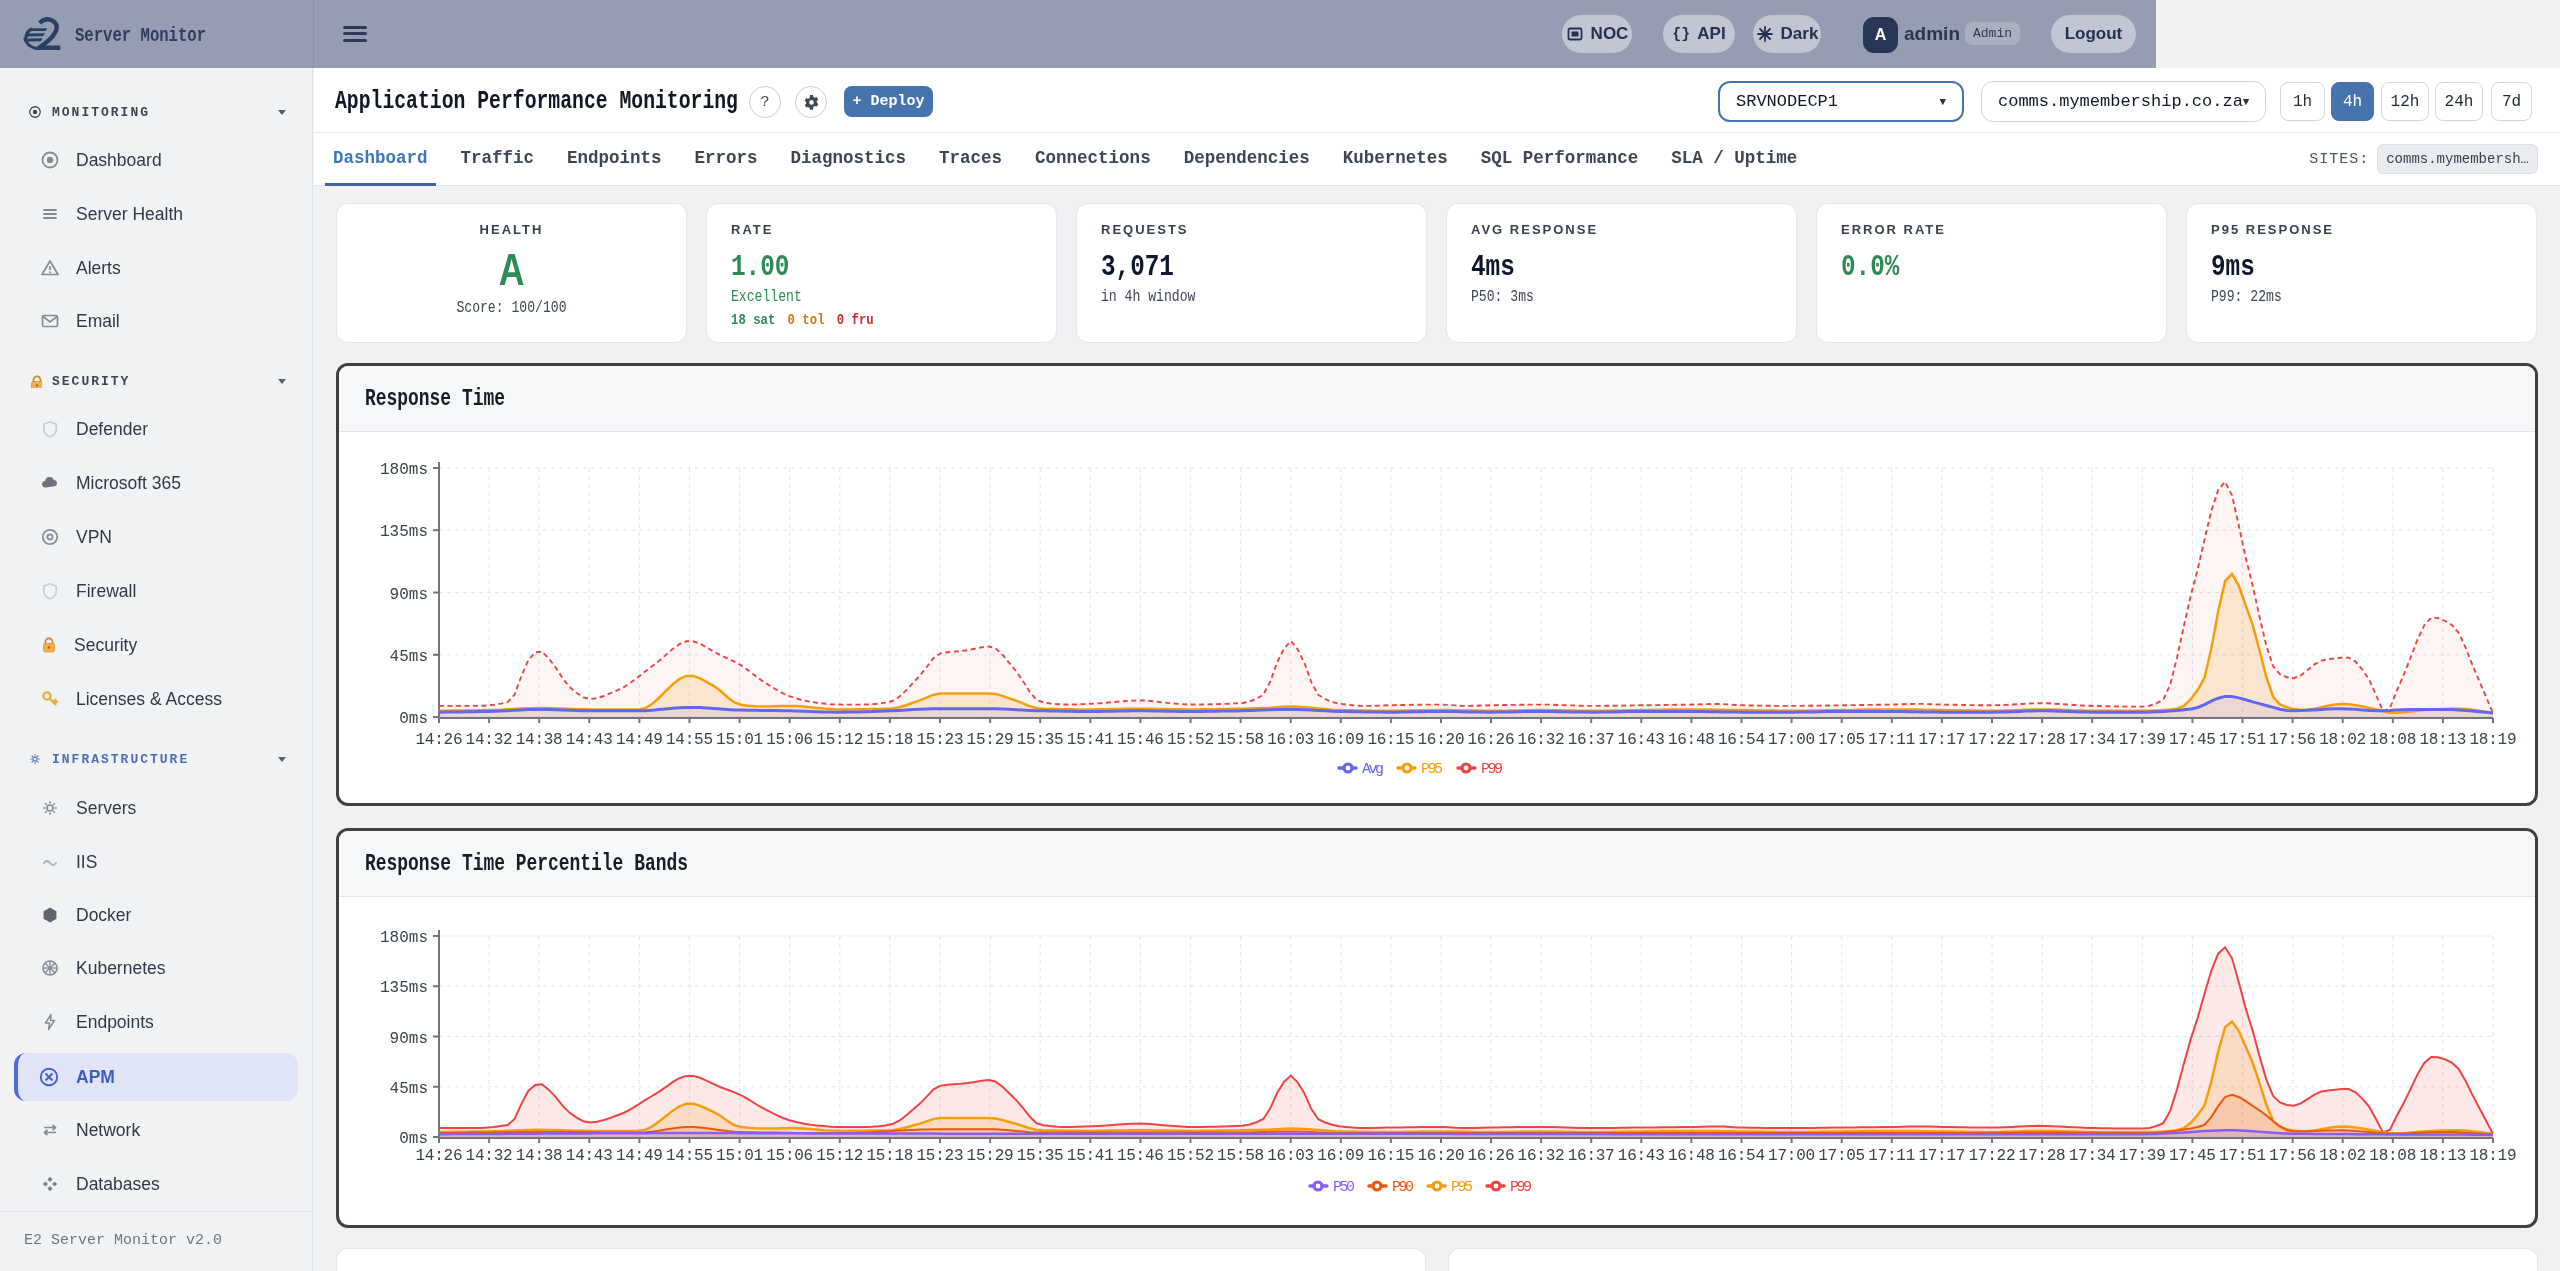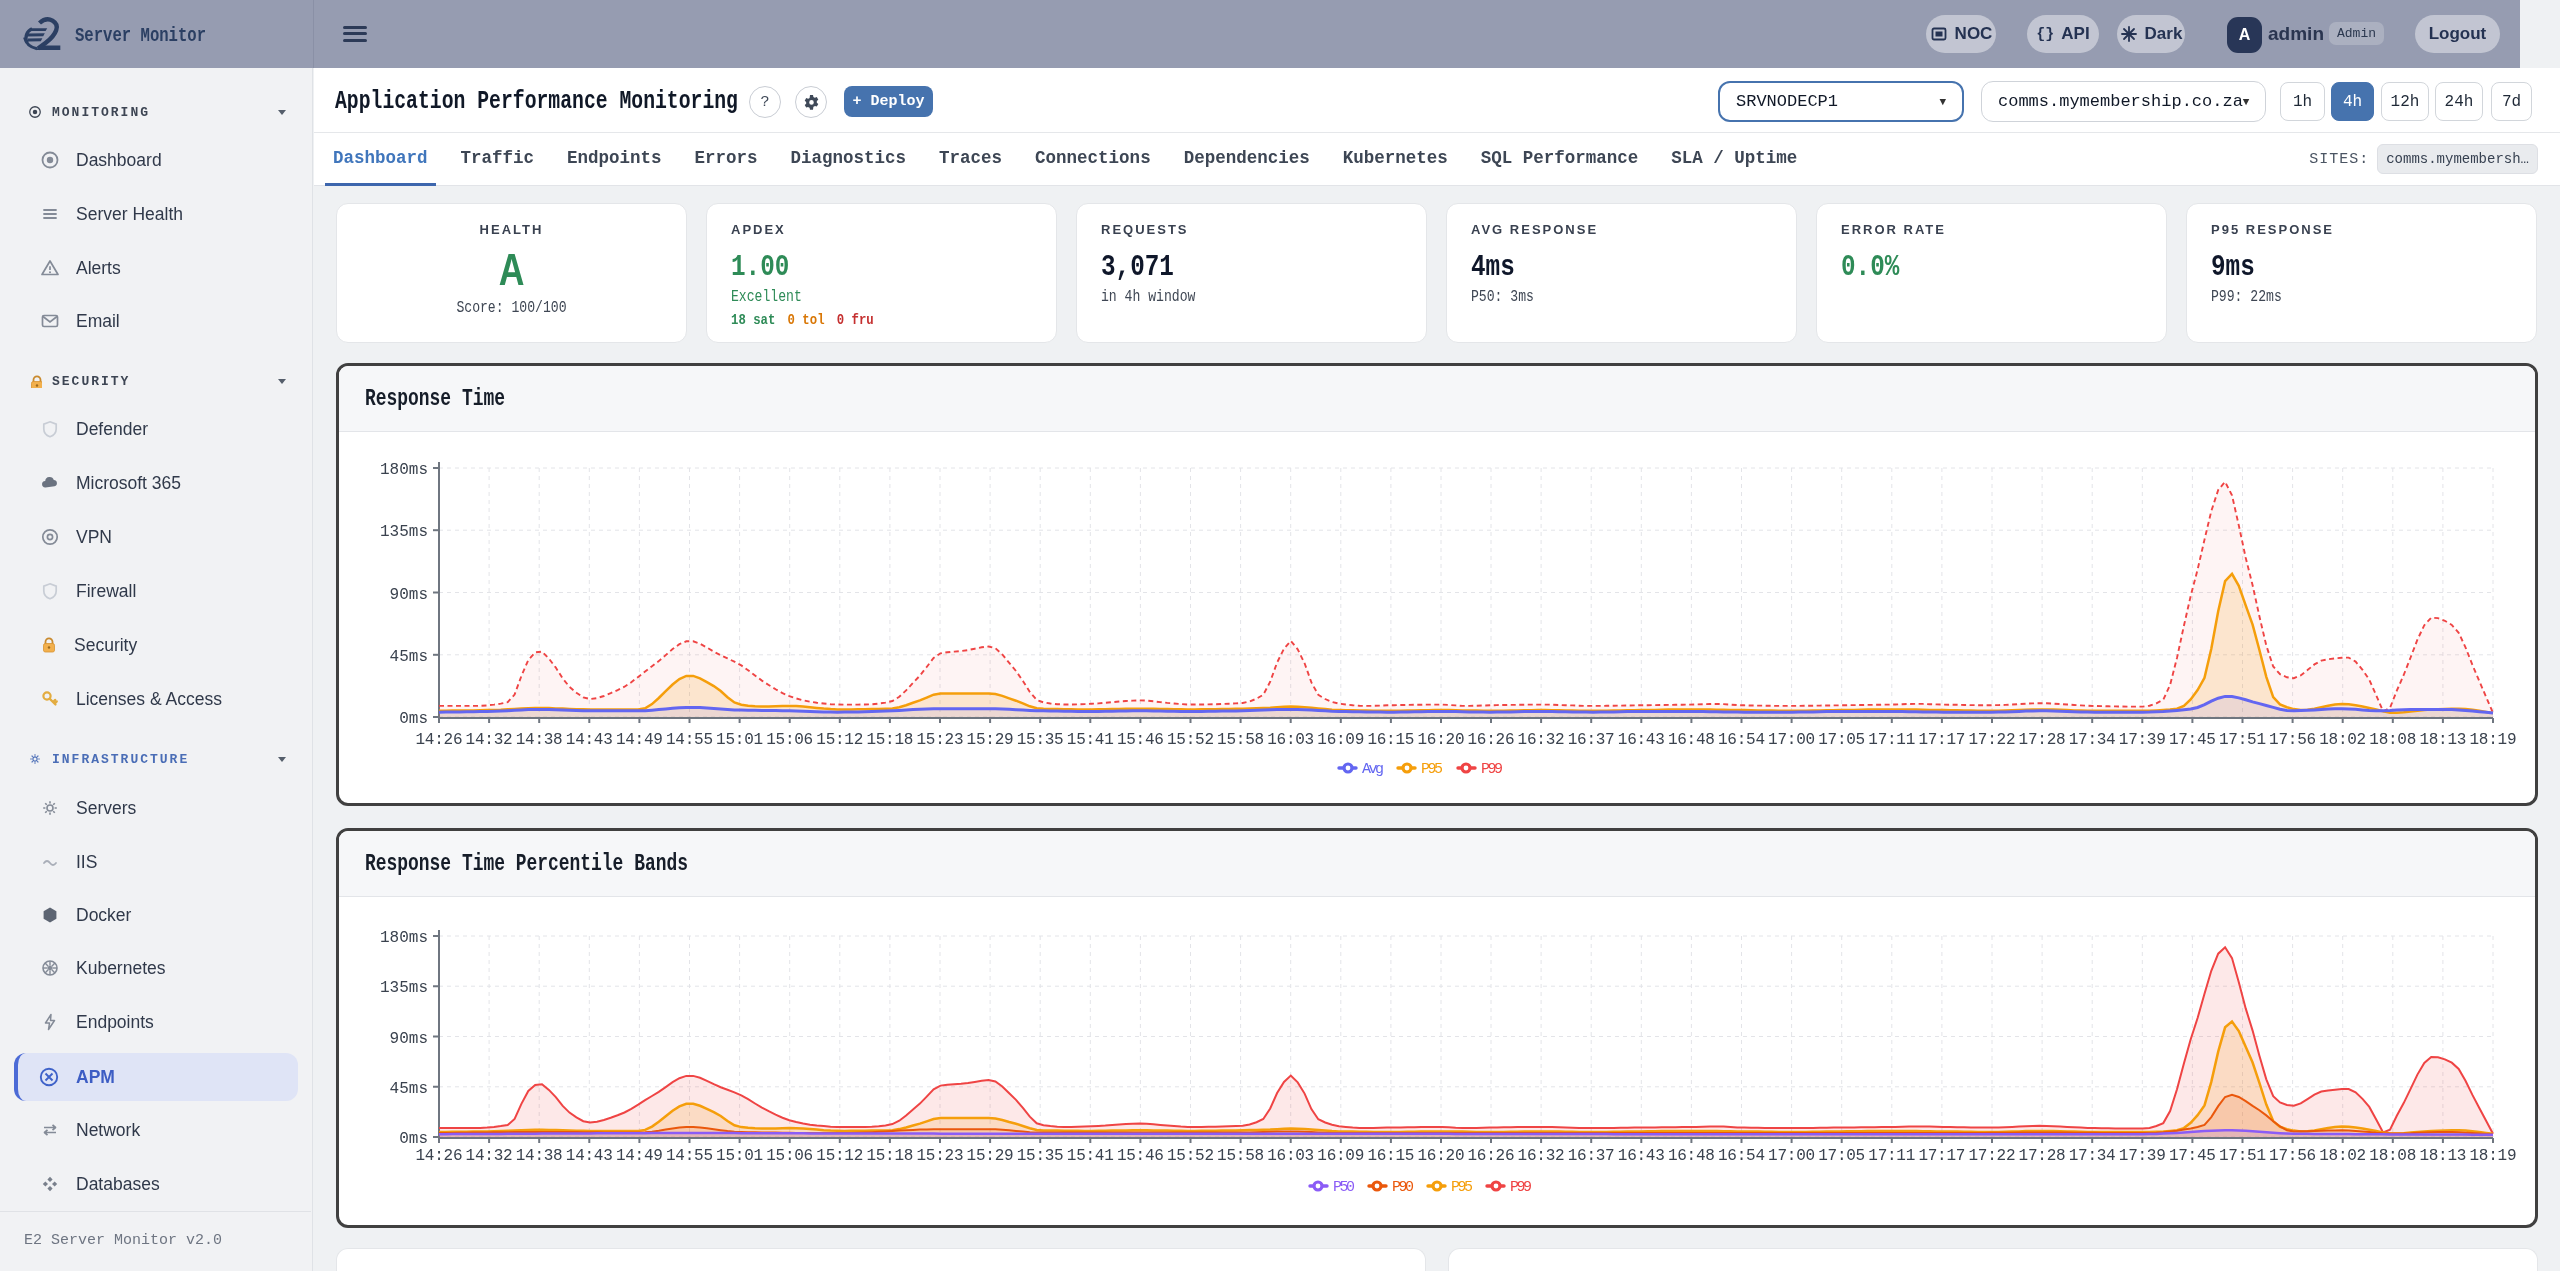--- a/index.html
+++ b/index.html
@@ -1,18 +1,18 @@
 <!DOCTYPE html>
 <html><head><meta charset="utf-8">
 <style>
 * { margin:0; padding:0; box-sizing:border-box; }
 html,body { width:2560px; height:1271px; overflow:hidden; }
 body { font-family:"Liberation Sans",sans-serif; background:#eff1f3; position:relative; }
 
-.topbar { position:absolute; left:0; top:0; width:2520px; height:68px; background:#969cb1; }
+.topbar { position:absolute; left:0; top:0; width:2156px; height:68px; background:#969cb1; }
 .brand { position:absolute; left:20px; top:12px; display:flex; align-items:center; gap:9px; }
 .brand span { font-family:"Liberation Mono",monospace; font-weight:bold; font-size:20px; color:#2b3f63; transform:scaleX(0.78); transform-origin:0 50%; white-space:nowrap; }
 .tdivider { position:absolute; left:313px; top:0; width:1px; height:68px; background:#8a90a6; }
 .hamb { position:absolute; left:343px; top:26px; width:24px; }
 .hamb div { height:2.6px; background:#2c3a57; border-radius:2px; margin-bottom:3.9px; }
 .pill { position:absolute; top:15px; height:38px; background:rgba(255,255,255,0.42); border-radius:19px; color:#243252; font-weight:bold; font-size:17px; display:flex; align-items:center; justify-content:center; gap:7px; }
 .pill .br { font-size:15px; font-family:"Liberation Mono",monospace; }
 .avatar { position:absolute; right:258px; top:17px; width:35px; height:36px; border-radius:11px; background:#283657; color:#fff; font-weight:bold; font-size:16px; display:flex; align-items:center; justify-content:center; }
 .uname { position:absolute; right:196px; top:23px; color:#2a3550; font-weight:bold; font-size:19px; }
 .ubadge { position:absolute; right:136px; top:22px; background:#abb0c0; border-radius:7px; color:#2c3950; font-family:"Liberation Mono",monospace; font-size:13px; padding:4px 8px; }
@@ -339,21 +339,21 @@
 </div>
 </div>
 <div class="content">
   <div class="cards">
 <div class="card tcenter">
   <div class="ctitle">HEALTH</div>
   <div class="cbig green" style="font-family:'Liberation Sans',sans-serif;font-size:44px">A</div>
   <div class="csub">Score: 100/100</div>
 </div>
 <div class="card">
-  <div class="ctitle">APDEX</div>
+  <div class="ctitle">RATE</div>
   <div class="cbig green">1.00</div>
   <div class="csub green2">Excellent</div>
   <div class="csub2"><span class="g">18 sat</span> <span class="o">0 tol</span> <span class="r">0 fru</span></div>
 </div>
 <div class="card">
   <div class="ctitle">REQUESTS</div>
   <div class="cbig">3,071</div>
   <div class="csub">in 4h window</div>
 </div>
 <div class="card">

